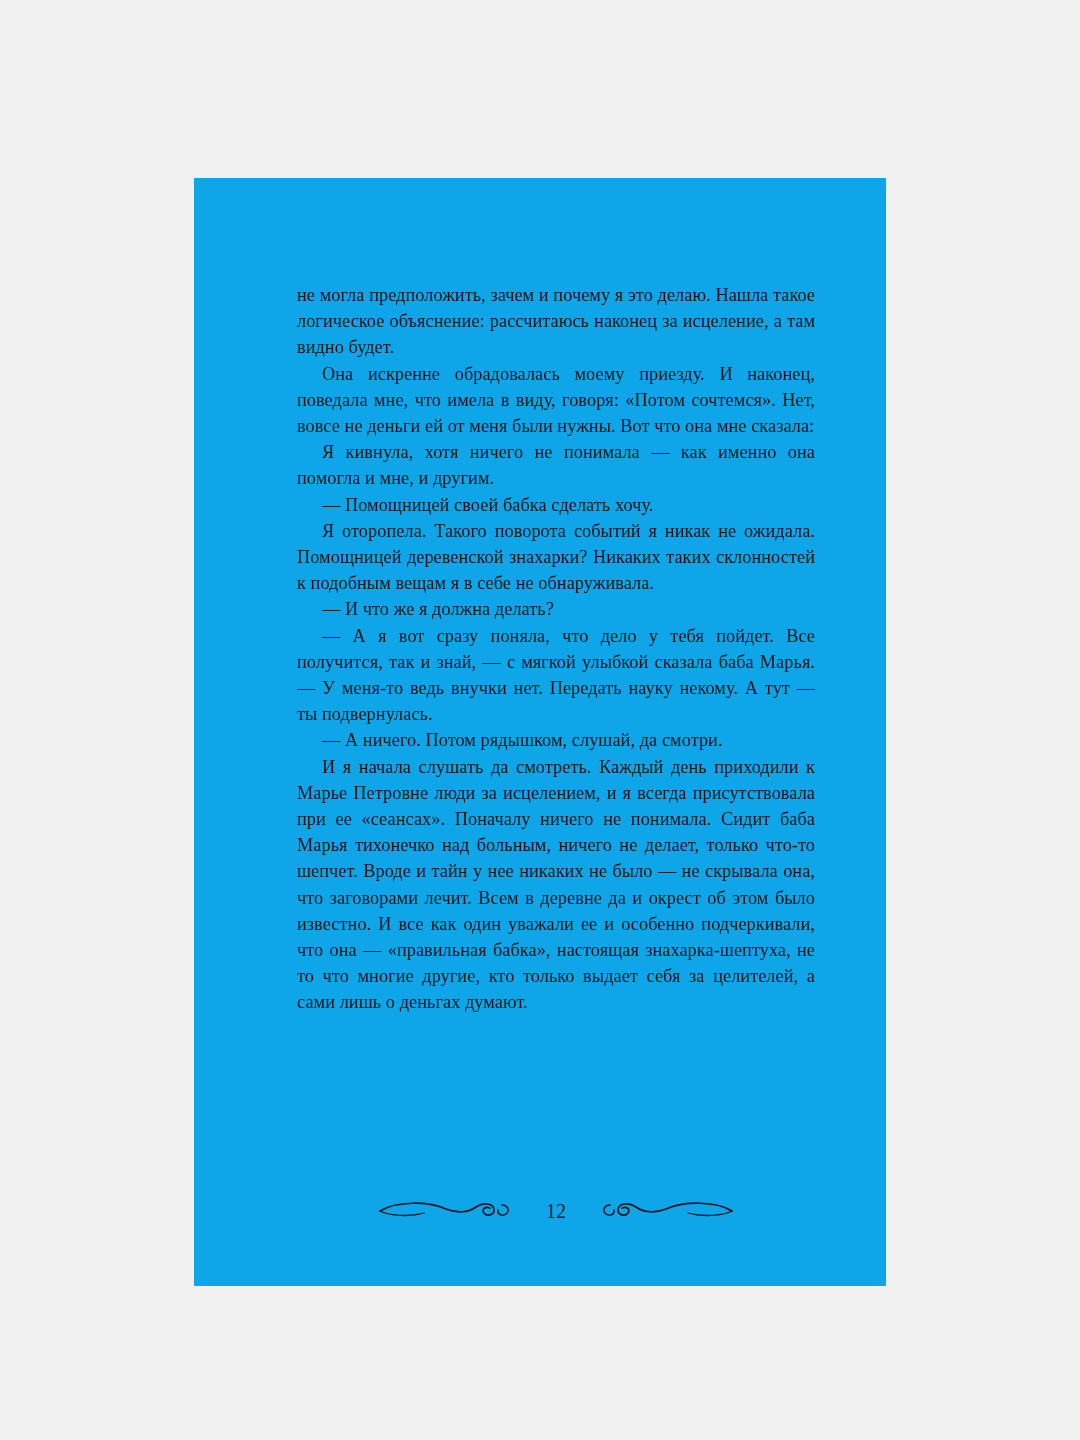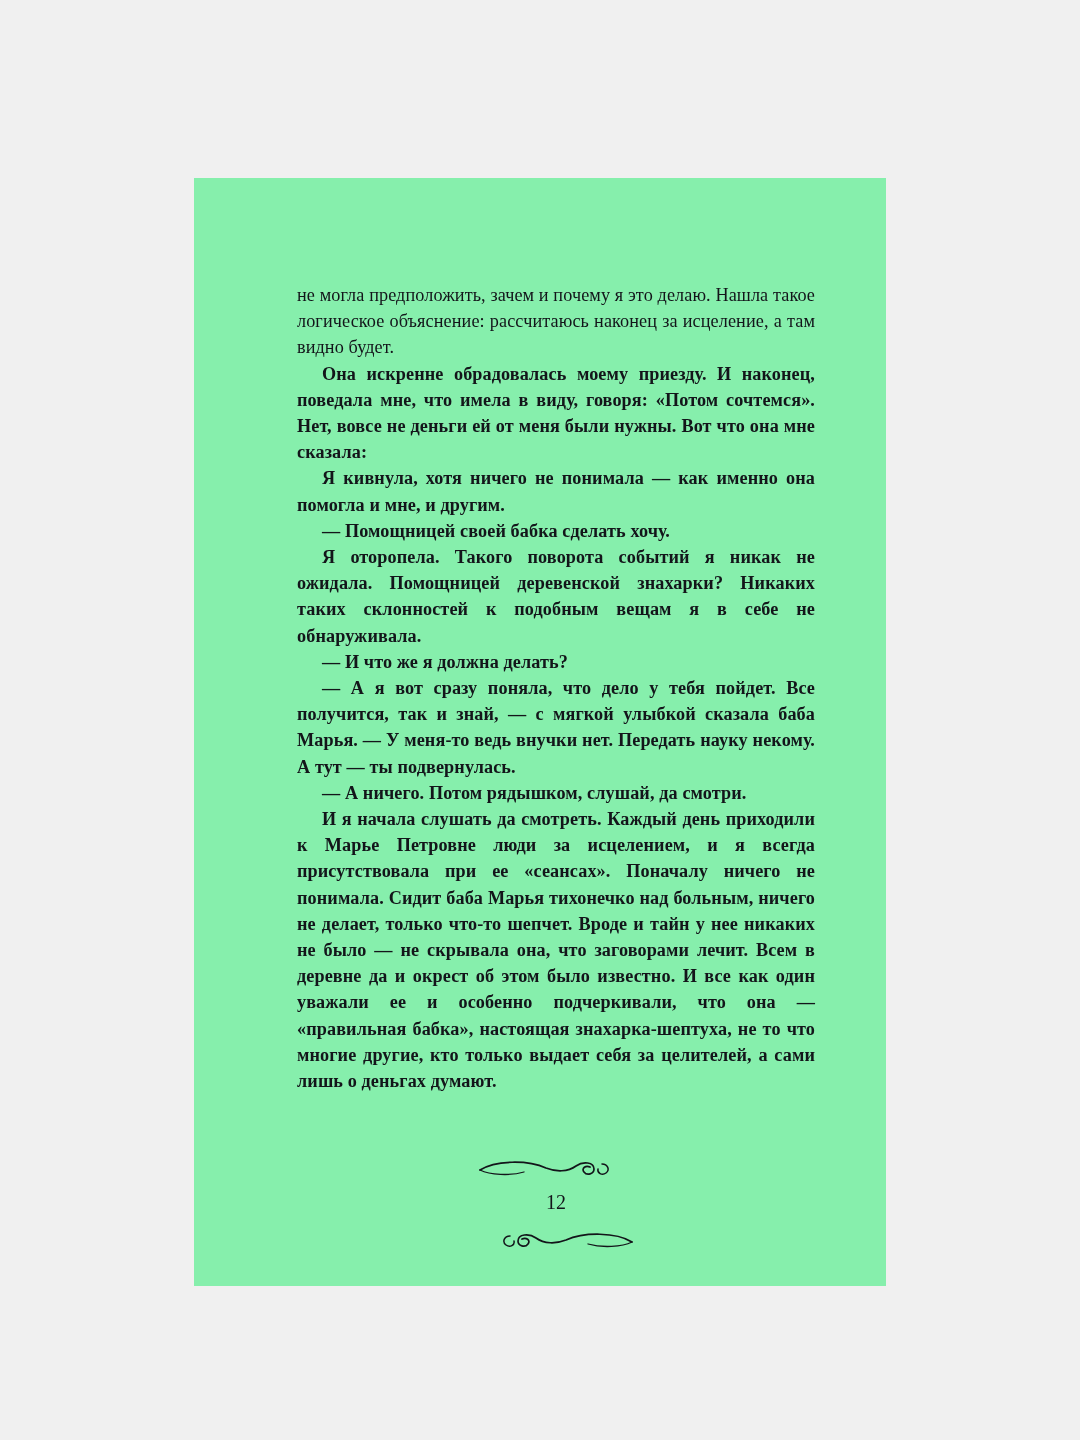--- a/index.html
+++ b/index.html
@@ -12,57 +12,55 @@
     background: #f0f0f0;
     font-family: "Liberation Serif", serif;
     overflow: hidden;
   }
   .page-wrap {
     position: absolute;
     left: 194px;
     top: 178px;
     width: 692px;
     height: 1108px;
-    background: #86efac;
+    background: #0ea5e9;
     box-sizing: border-box;
   }
   .text-block {
     position: absolute;
     left: 103px;
     top: 104px;
     width: 518px;
   }
   .text-block p {
     margin: 0;
     font-size: 18.2px;
     line-height: 26.2px;
     color: #13151a;
     text-align: justify;
     text-justify: inter-word;
     letter-spacing: 0.1px;
     hyphens: manual;
   }
   .text-block p.indent {
     text-indent: 25px;
-    font-weight: bold;
   }
   .footer {
     position: absolute;
     left: 103px;
     top: 1005px;
     width: 518px;
     height: 40px;
   }
   .footer-inner {
     display: flex;
-    align-items: center;
+    align-items: flex-end;
     justify-content: center;
     gap: 10px;
     height: 40px;
-    flex-direction: column;
   }
   .orn {
     display: block;
   }
   .page-num {
     font-size: 20px;
     color: #13151a;
     font-family: "Liberation Serif", serif;
     line-height: 1;
     padding-bottom: 2px;

